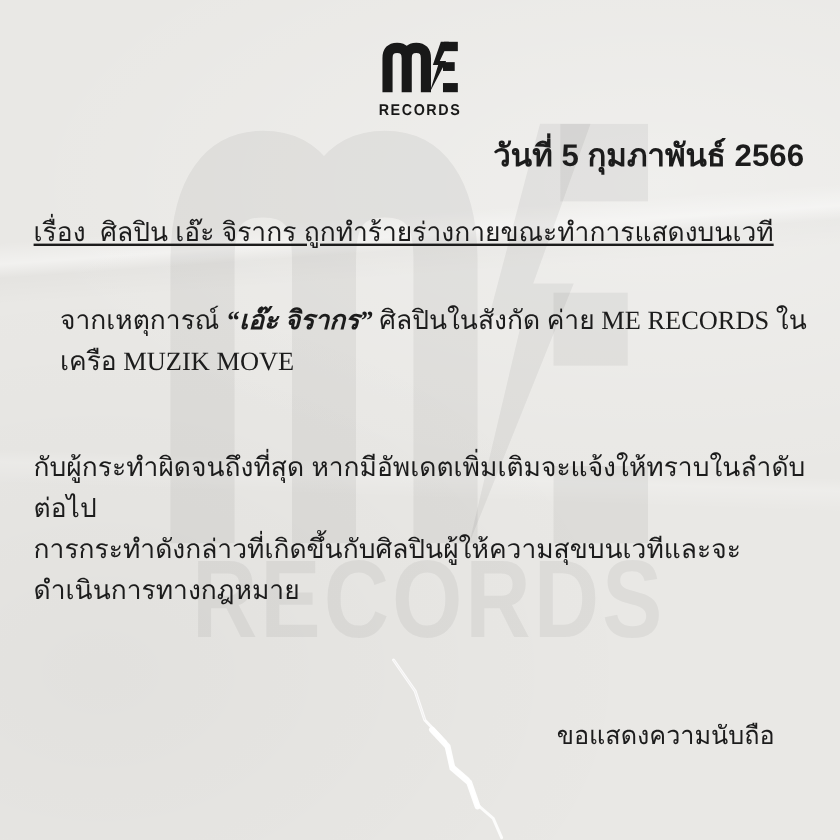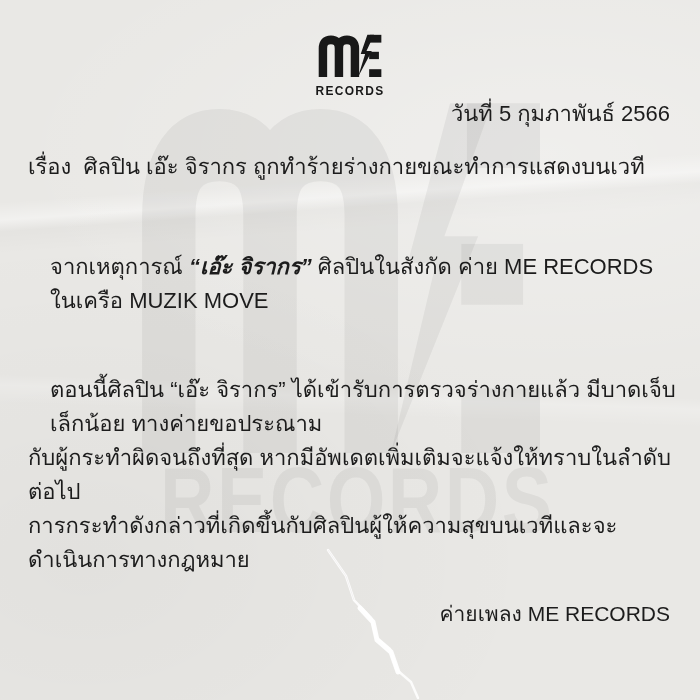--- a/index.html
+++ b/index.html
@@ -37,35 +37,35 @@
     position: absolute; top: 33px; left: 50%;
     transform: translateX(-50%); text-align: center;
   }
   .logo-records {
     display: inline-block; margin-top: 2px;
     font-size: 13px; font-weight: 700; letter-spacing: 1.4px;
     transform: scaleX(0.92); transform-origin: center top;
     color: #181818;
   }
   .date-line {
-    position: absolute; top: 96px; right: 30px;
-    font-size: 22px; white-space: pre-wrap;
+    position: absolute; top: 108px; right: 30px;
+    font-size: 26px; white-space: pre-wrap; font-weight: bold;
   }
   .subject-line {
-    position: absolute; top: 149px; left: 28px; right: 20px;
-    font-size: 22px; white-space: pre-wrap;
+    position: absolute; top: 176px; left: 28px; right: 20px;
+    font-size: 22px; white-space: pre-wrap; text-decoration: underline;
   }
   .para {
     position: absolute; left: 28px; right: 22px;
     font-size: 22px; line-height: 34px;
   }
   .para-1 { top: 250px; }
   .para-2 { top: 373px; }
   .line { white-space: pre-wrap; }
-  .indent { padding-left: 22px; }
+  .indent { padding-left: 22px; font-family: Liberation Serif, serif; }
   .artist-name { font-weight: 700; font-style: italic; }
   .closing {
     position: absolute; top: 531px; right: 30px;
     text-align: center; font-size: 21px; line-height: 33px;
     white-space: pre-wrap;
   }
   .crease-svg {
     position: absolute; left: 240px; top: 540px;
     width: 260px; height: 160px; pointer-events: none;
   }
@@ -101,26 +101,26 @@
 
   <div class="date-line">วันที่ 5 กุมภาพันธ์ 2566</div>
 
   <div class="subject-line">เรื่อง  ศิลปิน เอ๊ะ จิรากร ถูกทำร้ายร่างกายขณะทำการแสดงบนเวที</div>
 
   <div class="para para-1">
     <div class="line indent"><span>จากเหตุการณ์ </span><span class="artist-name">“เอ๊ะ จิรากร”</span><span> ศิลปินในสังกัด ค่าย ME RECORDS ในเครือ MUZIK MOVE</span></div>
   </div>
 
   <div class="para para-2">
-    <div class="line indent">ตอนนี้ศิลปิน “เอ๊ะ จิรากร” ได้เข้ารับการตรวจร่างกายแล้ว มีบาดเจ็บเล็กน้อย ทางค่ายขอประณาม</div>
     <div class="line">กับผู้กระทำผิดจนถึงที่สุด หากมีอัพเดตเพิ่มเติมจะแจ้งให้ทราบในลำดับต่อไป</div>
     <div class="line">การกระทำดังกล่าวที่เกิดขึ้นกับศิลปินผู้ให้ความสุขบนเวทีและจะดำเนินการทางกฎหมาย</div>
   </div>
 
   <div class="closing">
+    <div class="line">ขอแสดงความนับถือ</div>
     <div class="line">ค่ายเพลง ME RECORDS</div>
   </div>
 
   <svg class="crease-svg" aria-hidden="true">
     <path d="M88 10 L106 36 L114 60 L131 78 L136 97 L150 109 L157 130 L171 142 L178 158" stroke="rgba(255,255,255,0.85)" stroke-width="2.5" fill="none" stroke-linecap="round"></path>
     <path d="M120 68 L133 82 L137 100 L151 112 L158 132" stroke="rgba(255,255,255,0.95)" stroke-width="5" fill="none" stroke-linecap="round"></path>
     <path d="M88 10 L106 36 L114 60" stroke="rgba(0,0,0,0.04)" stroke-width="1" fill="none"></path>
   </svg>
 
 </div>

